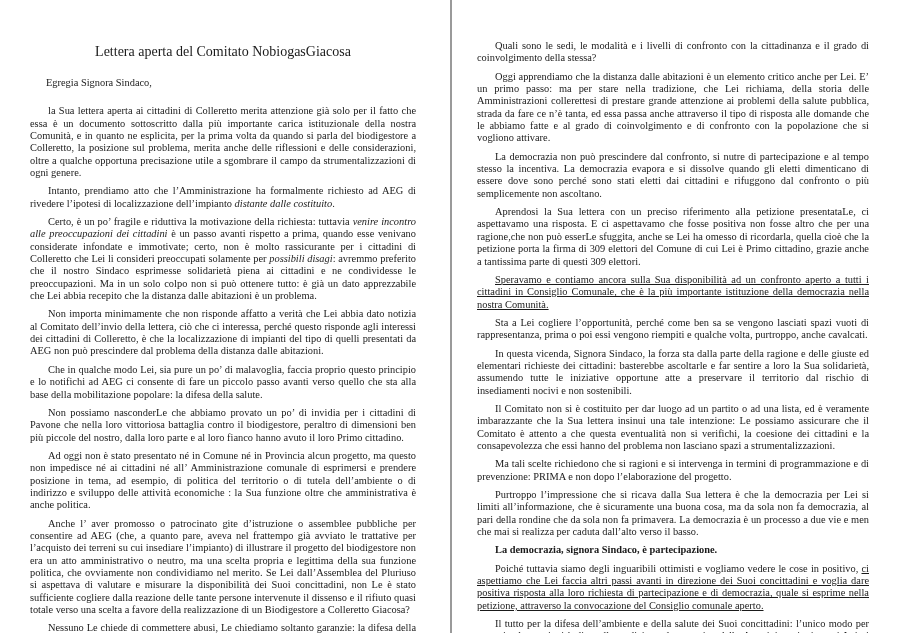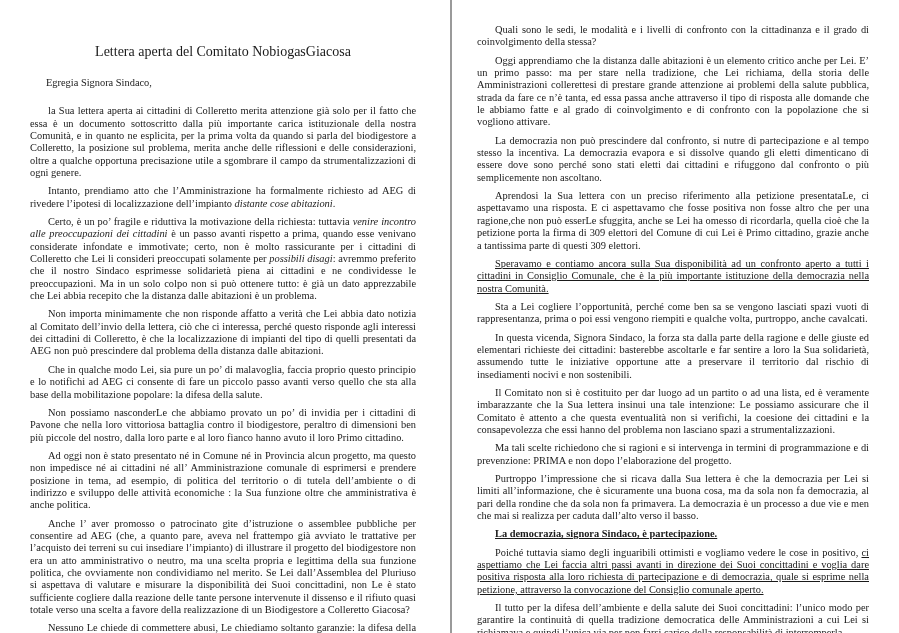--- a/index.html
+++ b/index.html
@@ -1,38 +1,38 @@
 <!DOCTYPE html>
 <html><head>
 <meta charset="utf-8">
 <style>
   html, body { margin: 0; padding: 0; background: #ffffff; }
   body { width: 899px; height: 633px; overflow: hidden; position: relative;
          font-family: "Liberation Serif", "DejaVu Serif", serif; color: #1a1a1a; }
   .page { position: absolute; top: 0; height: 633px; box-sizing: border-box; }
   .page-left { left: 0; width: 450px; padding: 0 34px 0 30px; }
-  .page-right { left: 452px; width: 447px; padding: 0 30px 0 25px; border-radius: 27px; }
+  .page-right { left: 452px; width: 447px; padding: 16px 30px 0 25px; border-radius: 27px; }
   .divider { position: absolute; left: 450px; top: 0; width: 2px; height: 633px; background: #9a9a9a; }
   .title { text-align: center; font-size: 14px; margin-top: 44px; margin-bottom: 17px; }
   .salutation { font-size: 10.4px; line-height: 12.3px; margin: 16px; }
   p { font-size: 10.4px; line-height: 12.35px; text-align: justify; margin: 0 0 6px 0; text-indent: 18px; }
   .page-left p.first { margin-top: 4px; }
   .page-right .first { margin-top: 24px; }
   i { font-style: italic; }
   u { text-decoration: underline; }
-  .bold { font-weight: bold; text-decoration: underline; }
+  .bold { font-weight: bold; }
 </style>
 </head>
 <body>
 
 <div class="page page-left">
   <div class="title">Lettera aperta del Comitato NobiogasGiacosa</div>
   <div class="salutation">Egregia Signora Sindaco,</div>
   <p class="first">la Sua lettera aperta ai cittadini di Colleretto merita attenzione già solo per il fatto che essa è un documento sottoscritto dalla più importante carica istituzionale della nostra Comunità, e in quanto ne esplicita, per la prima volta da quando si parla del biodigestore a Colleretto, la posizione sul problema, merita anche delle riflessioni e delle considerazioni, oltre a qualche opportuna precisazione utile a sgombrare il campo da strumentalizzazioni di ogni genere.</p>
-  <p><span>Intanto, prendiamo atto che l’Amministrazione ha formalmente richiesto ad AEG di rivedere l’ipotesi di localizzazione dell’impianto </span><i>distante cose abitazioni</i><span>.</span></p>
+  <p><span>Intanto, prendiamo atto che l’Amministrazione ha formalmente richiesto ad AEG di rivedere l’ipotesi di localizzazione dell’impianto </span><i>distante dalle costituito</i><span>.</span></p>
   <p><span>Certo, è un po’ fragile e riduttiva la motivazione della richiesta: tuttavia </span><i>venire incontro alle preoccupazioni dei cittadini</i><span> è un passo avanti rispetto a prima, quando esse venivano considerate infondate e immotivate; certo, non è molto rassicurante per i cittadini di Colleretto che Lei li consideri preoccupati solamente per </span><i>possibili disagi</i><span>: avremmo preferito che il nostro Sindaco esprimesse solidarietà piena ai cittadini e ne condividesse le preoccupazioni. Ma in un solo colpo non si può ottenere tutto: è già un dato apprezzabile che Lei abbia recepito che la distanza dalle abitazioni è un problema.</span></p>
   <p>Non importa minimamente che non risponde affatto a verità che Lei abbia dato notizia al Comitato dell’invio della lettera, ciò che ci interessa, perché questo risponde agli interessi dei cittadini di Colleretto, è che la localizzazione di impianti del tipo di quelli presentati da AEG non può prescindere dal problema della distanza dalle abitazioni.</p>
   <p>Che in qualche modo Lei, sia pure un po’ di malavoglia, faccia proprio questo principio e lo notifichi ad AEG ci consente di fare un piccolo passo avanti verso quello che sta alla base della mobilitazione popolare: la difesa della salute.</p>
   <p>Non possiamo nasconderLe che abbiamo provato un po’ di invidia per i cittadini di Pavone che nella loro vittoriosa battaglia contro il biodigestore, peraltro di dimensioni ben più piccole del nostro, dalla loro parte e al loro fianco hanno avuto il loro Primo cittadino.</p>
   <p>Ad oggi non è stato presentato né in Comune né in Provincia alcun progetto, ma questo non impedisce né ai cittadini né all’ Amministrazione comunale di esprimersi e prendere posizione in tema, ad esempio, di politica del territorio o di tutela dell’ambiente o di indirizzo e sviluppo delle attività economiche : la Sua funzione oltre che amministrativa è anche politica.</p>
   <p>Anche l’ aver promosso o patrocinato gite d’istruzione o assemblee pubbliche per consentire ad AEG (che, a quanto pare, aveva nel frattempo già avviato le trattative per l’acquisto dei terreni su cui insediare l’impianto) di illustrare il progetto del biodigestore non era un atto amministrativo o neutro, ma una scelta propria e legittima della sua funzione politica, che ovviamente non condividiamo nel merito. Se Lei dall’Assemblea del Pluriuso si aspettava di valutare e misurare la disponibilità dei Suoi concittadini, non Le è stato sufficiente cogliere dalla reazione delle tante persone intervenute il dissenso e il rifiuto quasi totale verso una scelta a favore della realizzazione di un Biodigestore a Colleretto Giacosa?</p>
   <p>Nessuno Le chiede di commettere abusi, Le chiediamo soltanto garanzie: la difesa della salute per una Comunità di cittadini passa attraverso la tutela e la salvaguardia dell’ambiente e del suo territorio.</p>
 
 </div>
 

